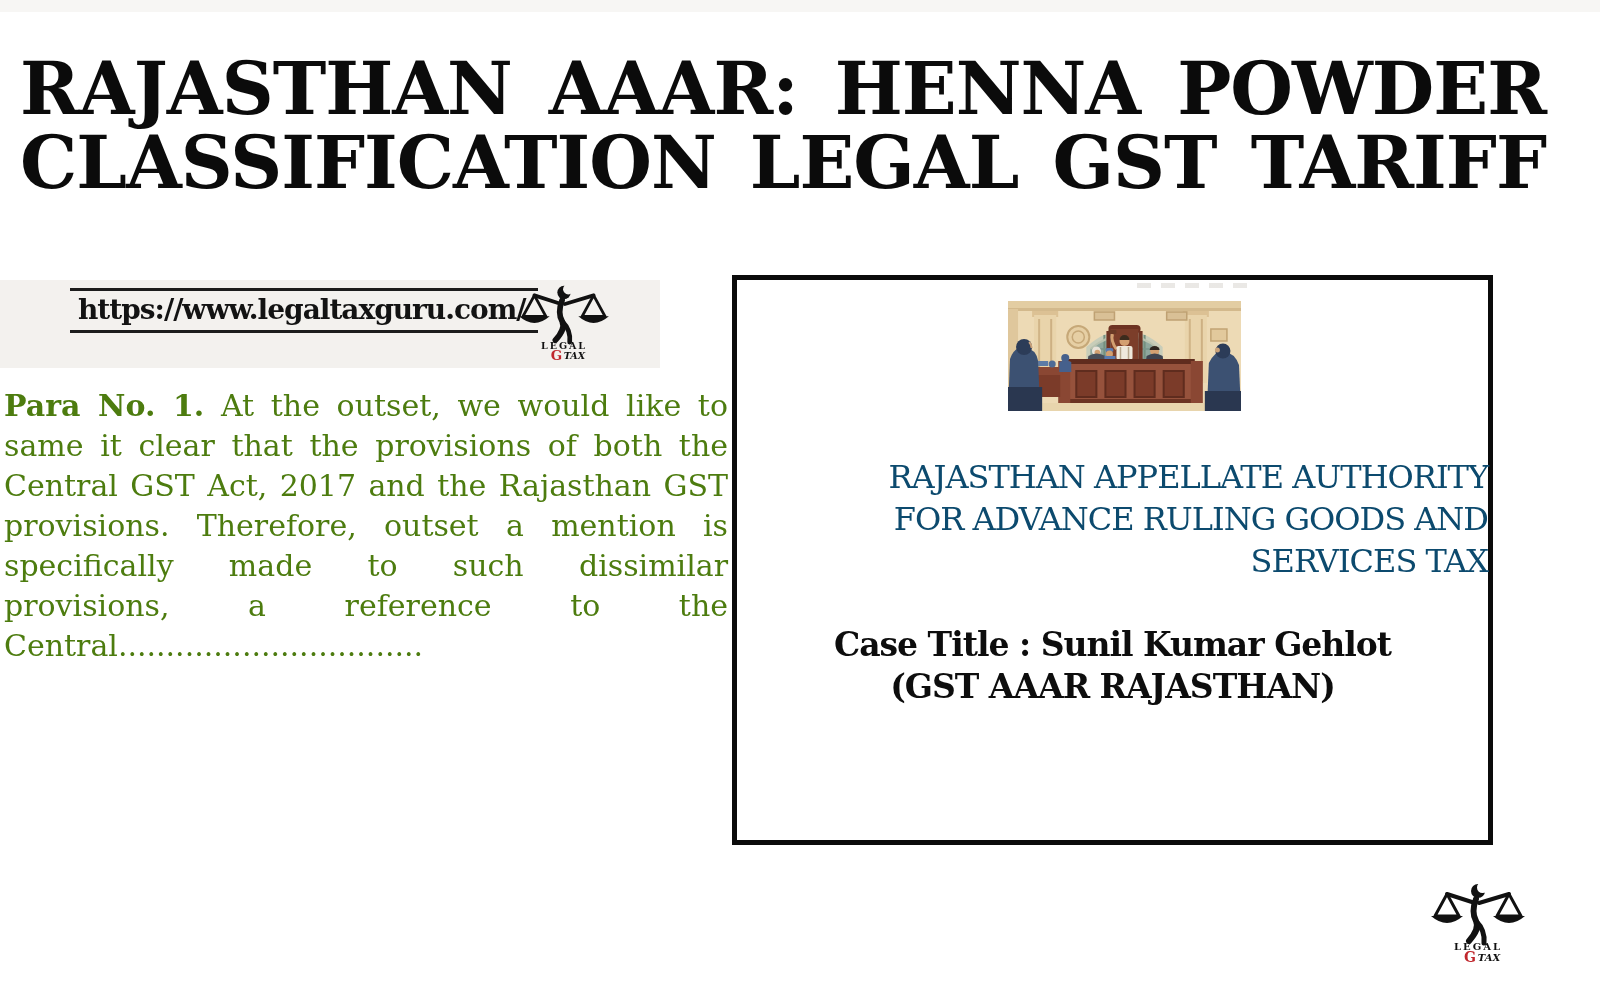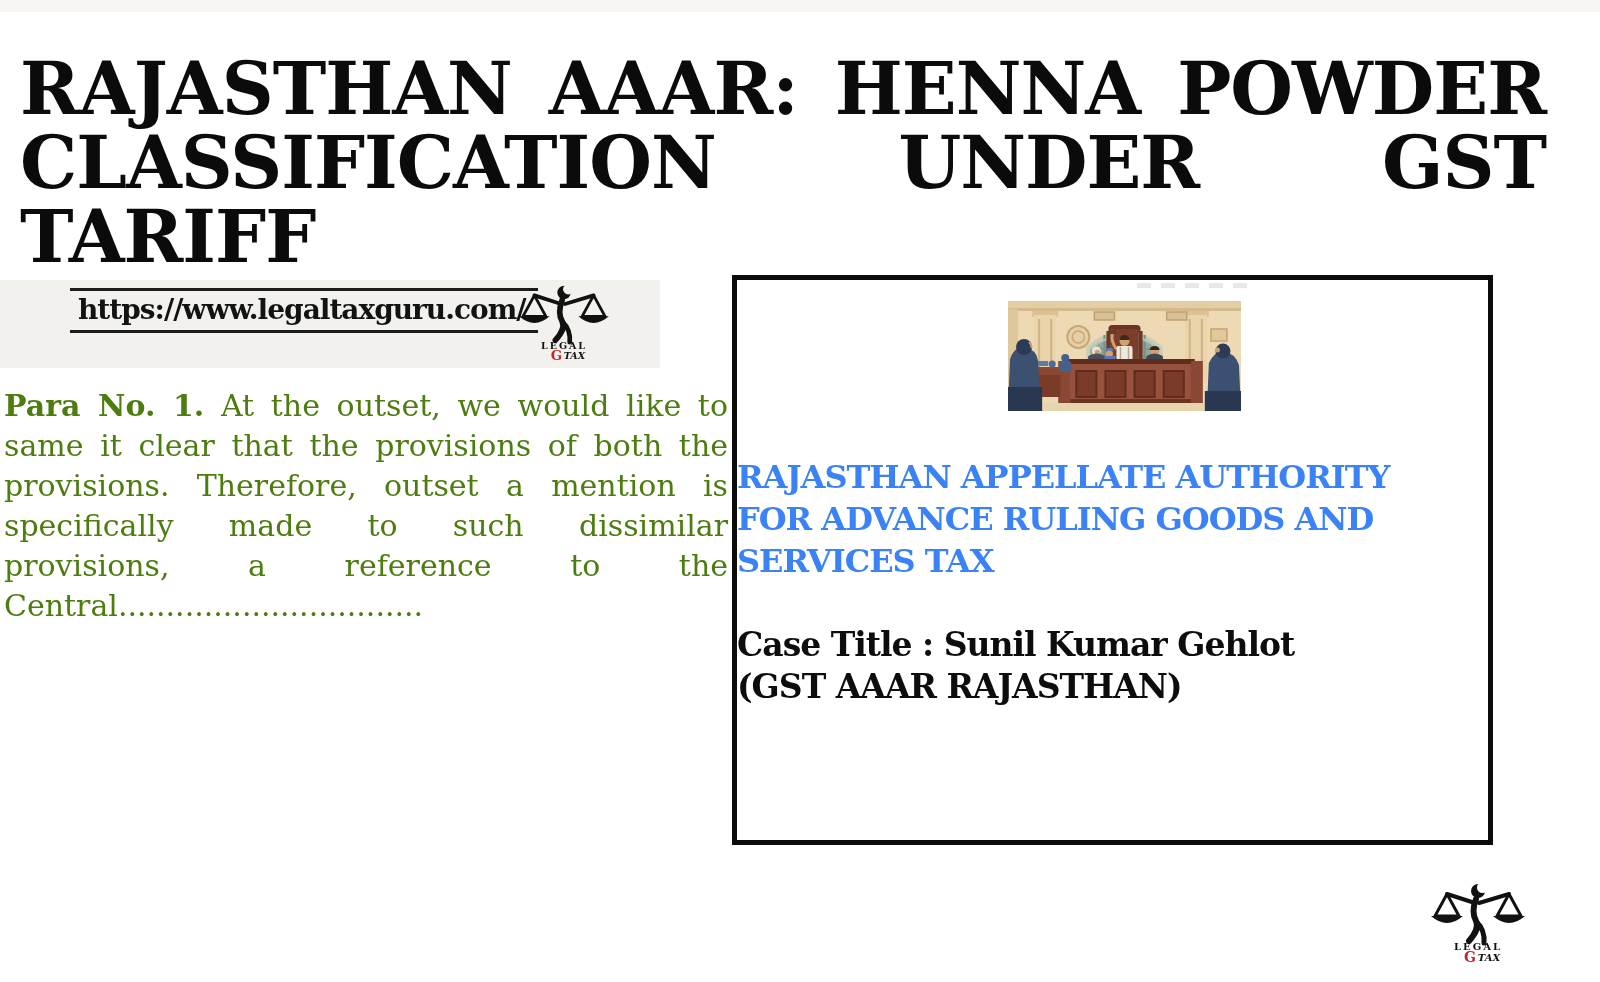--- a/index.html
+++ b/index.html
@@ -27,42 +27,42 @@
           font-size:30px; }
   .pline { display:block; line-height:40px; }
   .pline b { font-weight:bold; }
 
   
   .card { position:absolute; left:732px; top:275px; width:761px; height:570px;
           border:5px solid #0b0b0b; background:#ffffff; }
   .smudge { position:absolute; left:400px; top:3px; width:110px; height:5px; opacity:.6;
             background:repeating-linear-gradient(90deg,#dcd9d4 0 14px, transparent 14px 24px); }
   .court { position:absolute; left:271px; top:21px; width:233px; height:110px; }
-  .card-heading { position:absolute; left:0; right:0; top:176px; text-align:left;
-                  white-space:pre-line; color:#3b82f6; font-weight:bold; font-size:32px;
+  .card-heading { position:absolute; left:0; right:0; top:176px; text-align:right;
+                  white-space:pre-line; color:#0c4a6e; font-weight:normal; font-size:32px;
                   line-height:42px; letter-spacing:-1px; }
-  .case-title { position:absolute; left:0; right:0; top:344px; 
+  .case-title { position:absolute; left:0; right:0; top:344px; text-align:center;
                 white-space:pre-line; color:#0d0d0d; font-weight:bold; font-size:33px;
                 line-height:42px; letter-spacing:-1px; }
 
   .logo-bottom { position:absolute; left:1428px; top:880px; width:100px; height:88px; }
 
   .logo-word  { font-family:"DejaVu Serif", serif; font-weight:bold; }
   .logo-tax   { font-family:"DejaVu Serif", serif; font-weight:bold; font-style:italic; }
 </style>
 </head>
 <body>
 
 <div class="page">
 
   <div class="top-band"></div>
 
   <h1 class="title">
     <div class="t-line just">RAJASTHAN AAAR: HENNA POWDER</div>
-    <div class="t-line just">CLASSIFICATION UNDER GST TARIFF</div>
+    <div class="t-line just">CLASSIFICATION LEGAL GST TARIFF</div>
   </h1>
 
   <div class="url-band">
     <a class="url" href="#">https://www.legaltaxguru.com/</a>
 
     <svg class="logo-top" viewBox="0 0 100 88" aria-hidden="true">
       <circle cx="50" cy="11" r="7" fill="#111"></circle>
       <circle cx="54.5" cy="7.5" r="5.5" fill="#f3f1ee"></circle>
       <path d="M48,19 C45,27 44,34 48,41 C51,47 48,53 41,61" stroke="#111" stroke-width="6" fill="none" stroke-linecap="round"></path>
       <path d="M48,41 C54,47 57,53 56,63" stroke="#111" stroke-width="5" fill="none" stroke-linecap="round"></path>
@@ -74,20 +74,21 @@
       <path d="M65,36 L97,36 Q81,50 65,36 Z" fill="#111"></path>
       <text class="logo-word" x="50" y="70" text-anchor="middle" font-size="10" letter-spacing="2" fill="#111">LEGAL</text>
       <text class="logo-word" x="42" y="82" text-anchor="middle" font-size="14" fill="#c0272d">G</text>
       <text class="logo-tax" x="61" y="81" text-anchor="middle" font-size="10" fill="#111">TAX</text>
     </svg>
   </div>
 
   <p class="para">
     <span class="pline just"><b>Para No. 1.</b> <span>At the outset, we would like to</span></span>
     <span class="pline just">same it clear that the provisions of both the</span>
+    <span class="pline just">Central GST Act, 2017 and the Rajasthan GST</span>
     <span class="pline just">provisions. Therefore, outset a mention is</span>
     <span class="pline just">specifically made to such dissimilar</span>
     <span class="pline just">provisions, a reference to the</span>
     <span class="pline">Central................................</span>
   </p>
 
   <div class="card">
     <div class="smudge"></div>
 
     <svg class="court" viewBox="0 0 232 110" preserveAspectRatio="none" aria-hidden="true">

